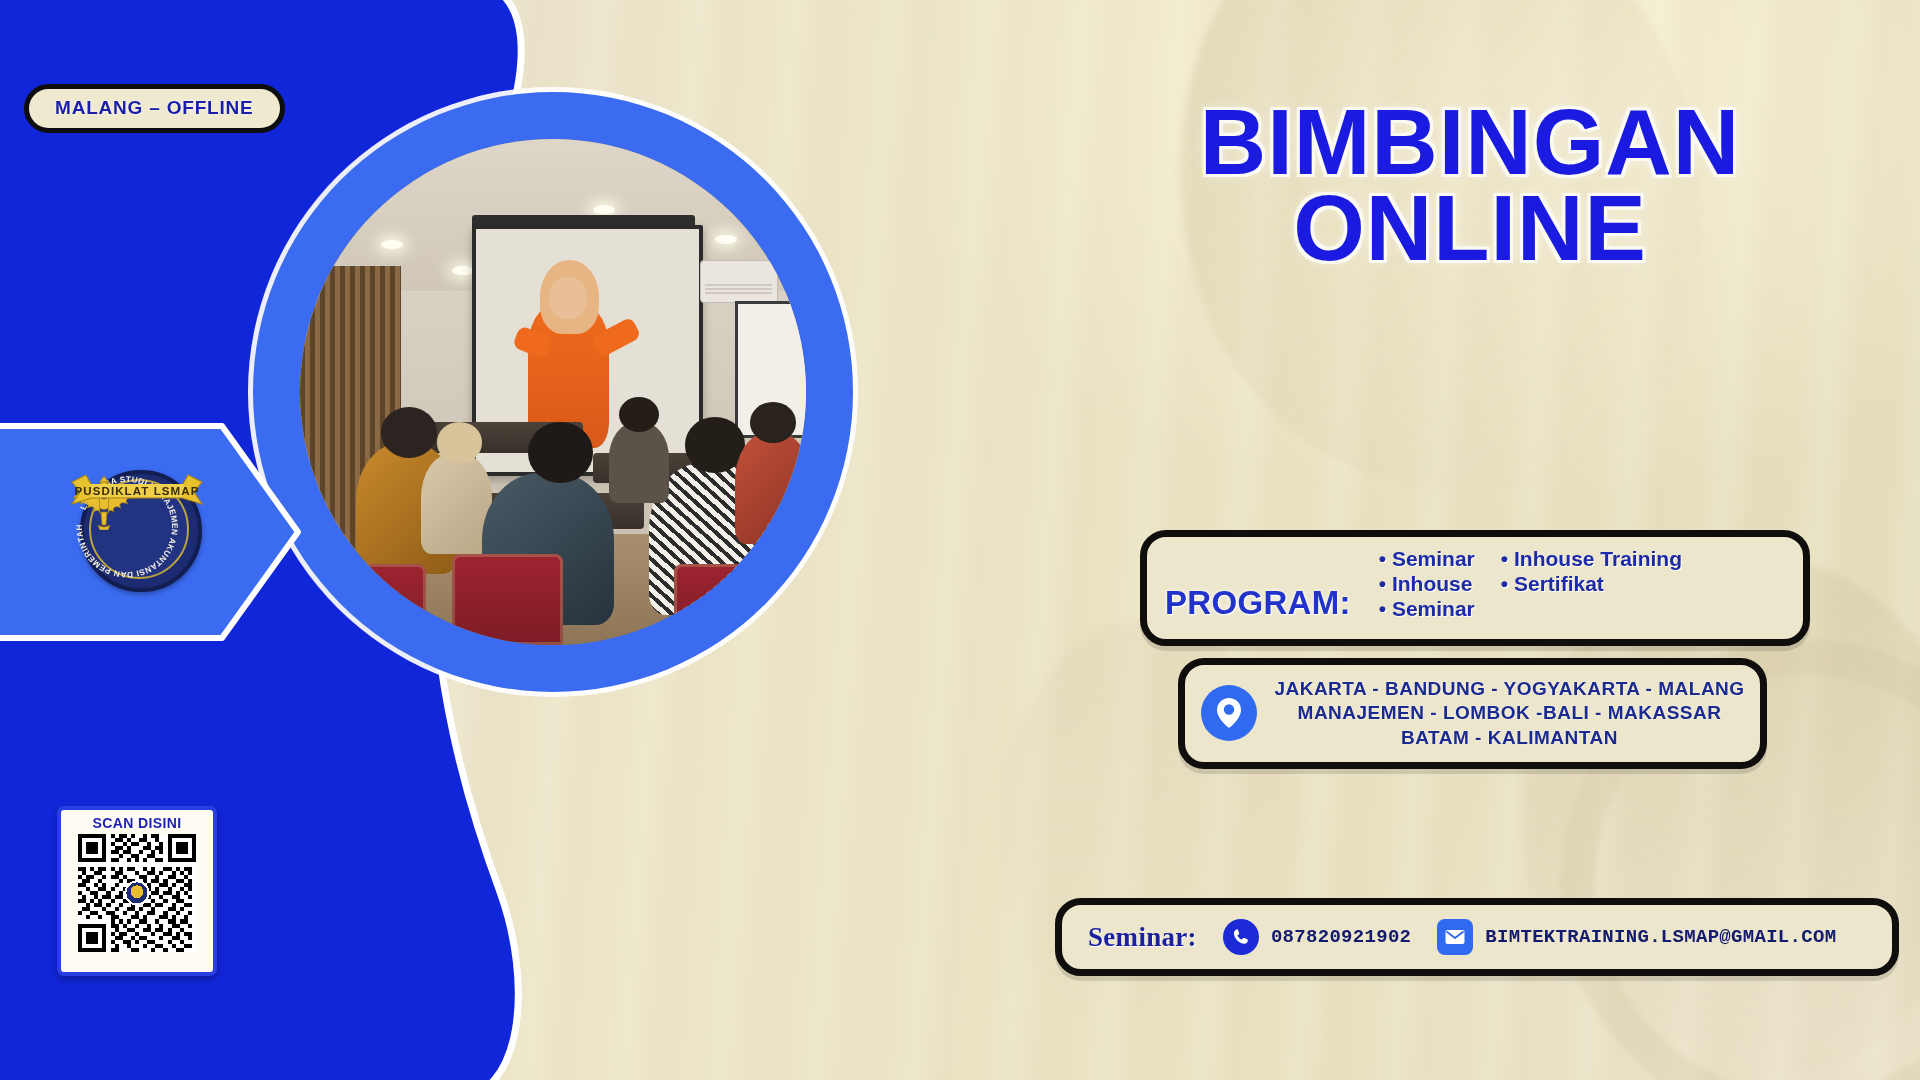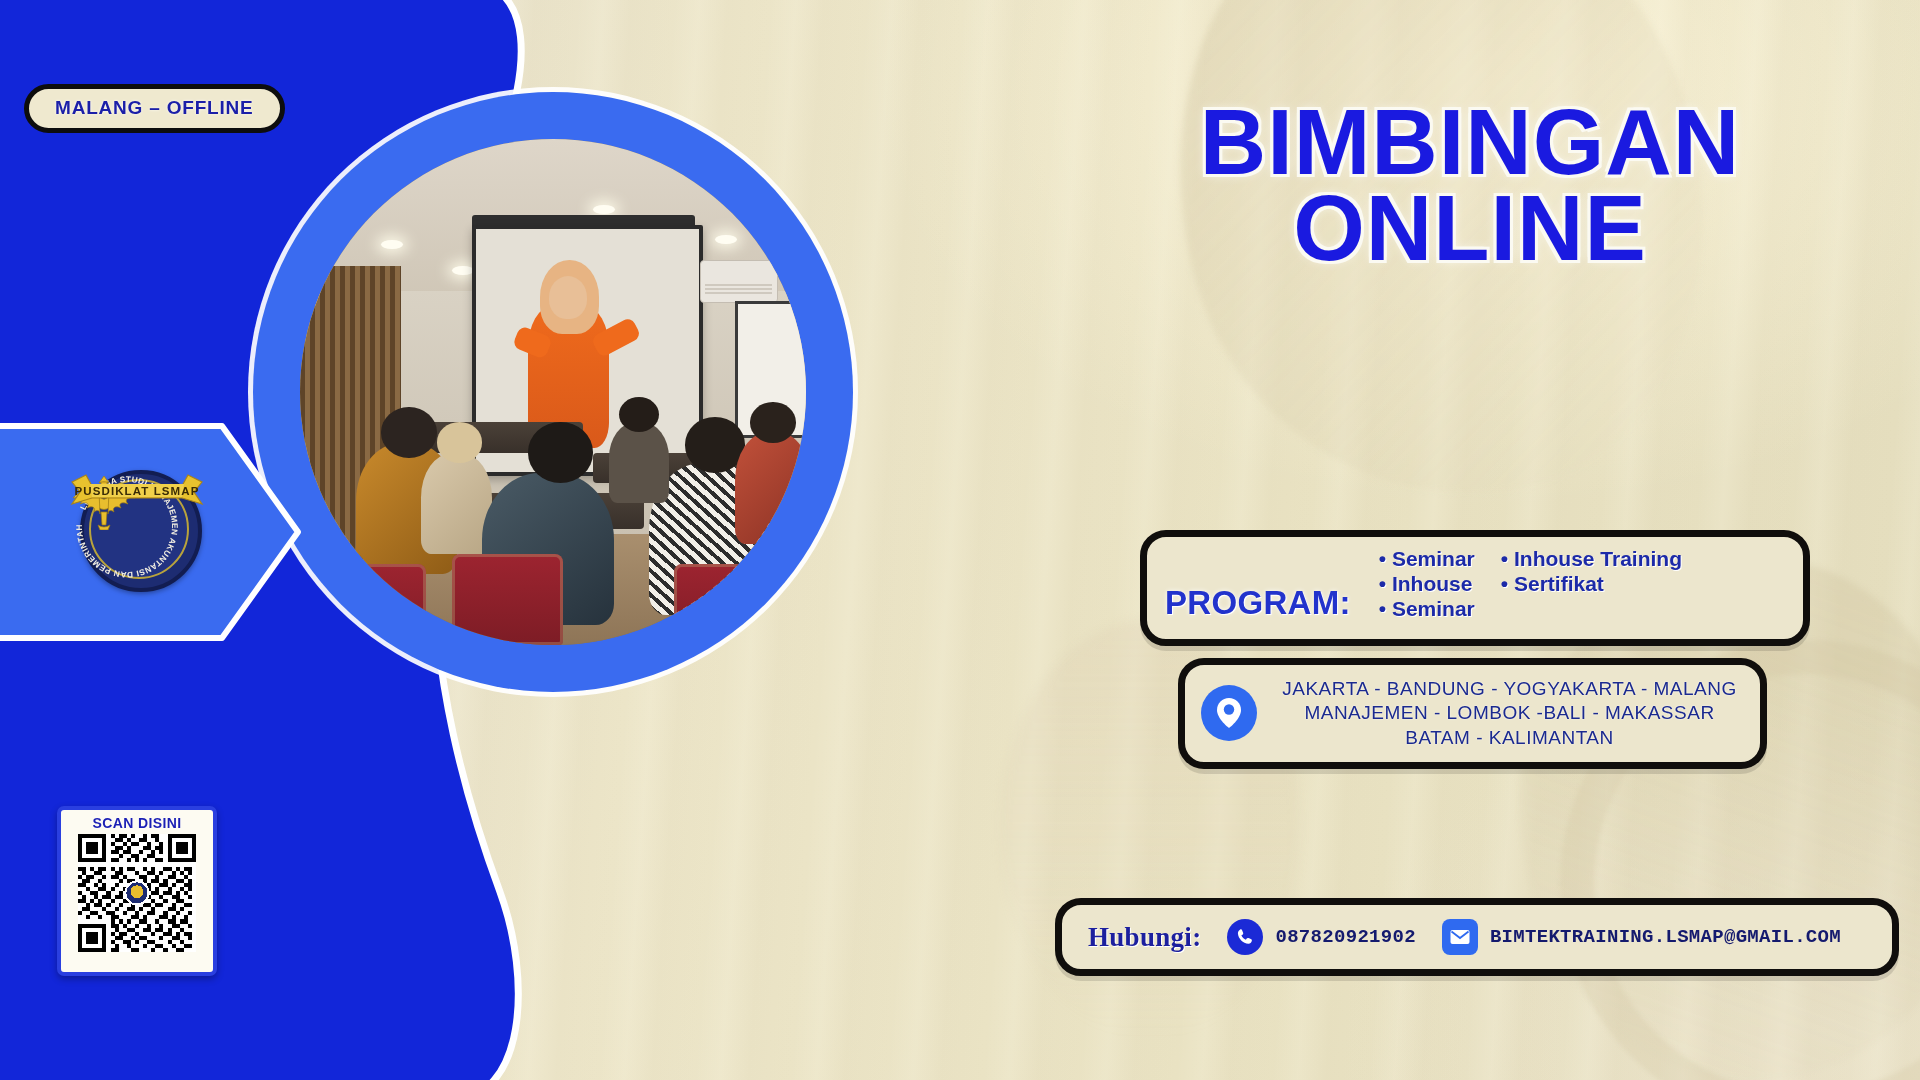--- a/index.html
+++ b/index.html
@@ -162,21 +162,21 @@
     white-space:nowrap;line-height:1.05;padding-top:2px;
   }
   .prog-cols{display:flex;gap:26px;}
   .prog-col{display:flex;flex-direction:column;gap:1px;}
   .prog-item{
     font-size:21px;font-weight:bold;color:#1c2aa8;white-space:nowrap;
     text-shadow:1px 1px 0 #fff;
   }
   .prog-item:before{content:"• ";}
 
-  .card-loc{left:1178px;top:658px;width:545px;padding:12px 14px 12px 16px;display:flex;align-items:center;gap:16px;}
+  .card-loc{left:1178px;top:658px;width:545px;padding:12px 14px 12px 16px;display:flex;align-items:center;gap:16px;font-weight:bold;}
   .pin{
     width:56px;height:56px;border-radius:50%;background:#2f6af0;flex:0 0 56px;
     display:flex;align-items:center;justify-content:center;
   }
   .loc-lines{flex:1;text-align:center;}
   .loc-line{
     font-size:19px;color:#1b2a8f;letter-spacing:.5px;line-height:1.28;
     text-shadow:0 0 2px rgba(255,255,255,.9);
   }
 
@@ -539,21 +539,21 @@
       </svg>
     </div>
     <div class="loc-lines">
       <div class="loc-line">JAKARTA - BANDUNG - YOGYAKARTA - MALANG</div>
       <div class="loc-line">MANAJEMEN - LOMBOK -BALI - MAKASSAR</div>
       <div class="loc-line">BATAM - KALIMANTAN</div>
     </div>
   </div>
 
   <div class="card card-contact">
-    <div class="hub">Hubungi:</div>
+    <div class="hub">Seminar:</div>
     <div class="contact-item">
       <span class="cicon">
         <svg width="20" height="20" viewBox="0 0 20 20">
           <path d="M5.2,2.4 C6.1,2.1 6.9,2.6 7.2,3.4 L8.1,5.7 C8.4,6.5 8.1,7.3 7.4,7.7 L6.4,8.3 C7.1,10.2 9.0,12.1 10.9,12.8 L11.5,11.8 C11.9,11.1 12.7,10.8 13.5,11.1 L15.8,12.0 C16.6,12.3 17.1,13.1 16.8,14.0 C16.4,15.5 15.0,16.8 13.4,16.7 C8.0,16.4 3.2,11.6 2.9,6.2 C2.8,4.6 4.1,3.2 5.2,2.4 Z" fill="#ffffff"></path>
         </svg>
       </span>
       <span class="ctext">087820921902</span>
     </div>
     <div class="contact-item">
       <span class="cicon mail">

